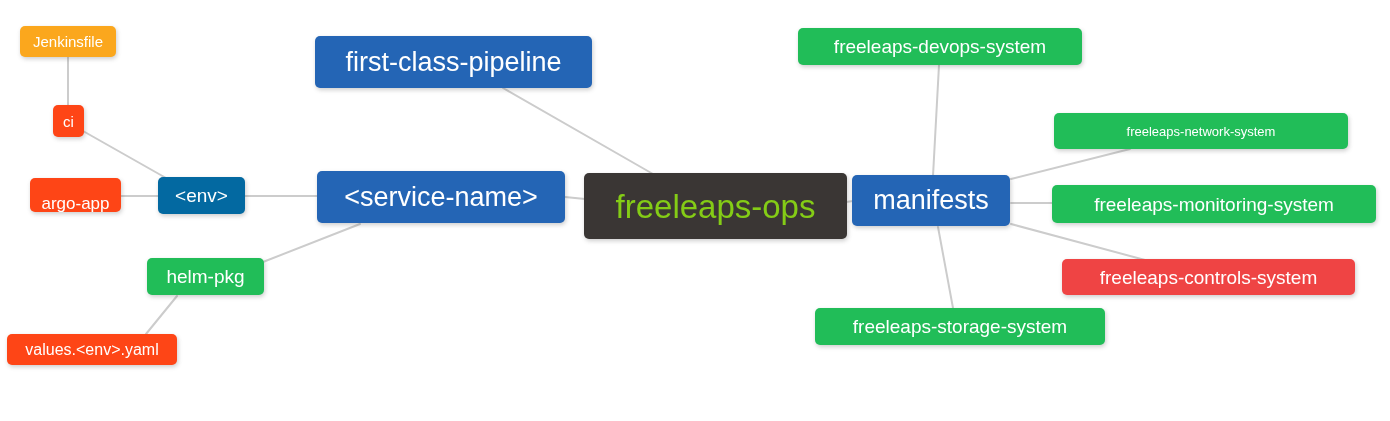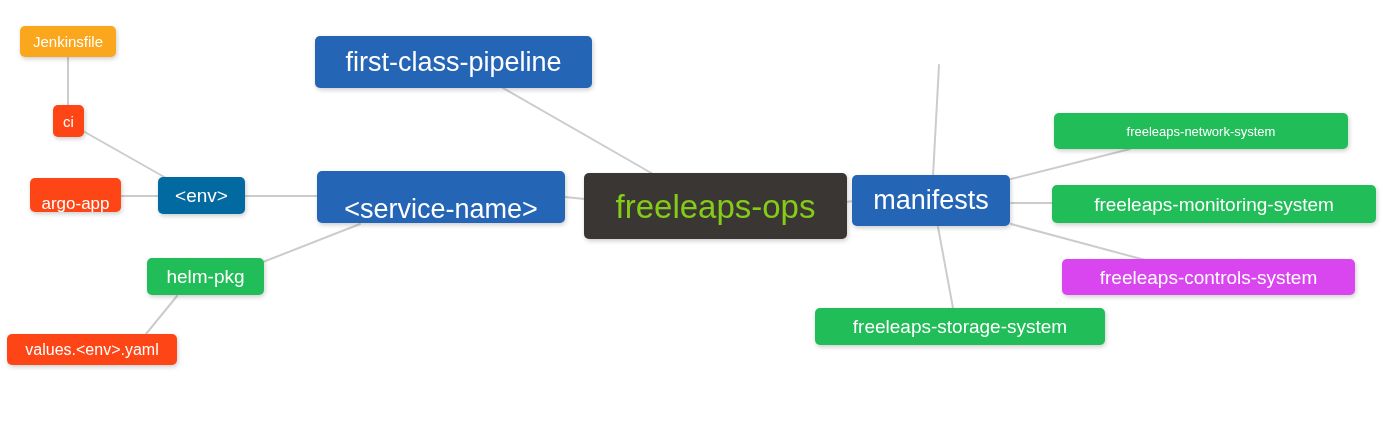--- a/index.html
+++ b/index.html
@@ -57,43 +57,46 @@
     </div>
     <div class="node" style="left: 53px; top: 105px; width: 31px; height: 32px; font-size: 15px; background: rgb(254, 69, 22); color: rgb(255, 255, 255);">
       <span>ci</span>
     </div>
     <div class="node" style="left: 30px; top: 178px; width: 91px; height: 34px; font-size: 17px; background: rgb(254, 69, 22); color: rgb(255, 255, 255); align-items: flex-end;">
       <span>argo-app</span>
     </div>
     <div class="node" style="left: 158px; top: 177px; width: 87px; height: 37px; font-size: 19px; background: #0369a1; color: rgb(255, 255, 255);">
       <span>&lt;env&gt;</span>
     </div>
-    <div class="node" style="left: 317px; top: 171px; width: 248px; height: 52px; font-size: 27px; background: rgb(36, 101, 181); color: rgb(255, 255, 255); align-items: flex-end;">
+    <div class="node" style="left: 317px; top: 171px; width: 248px; height: 52px; font-size: 27px; background: rgb(36, 101, 181); color: rgb(255, 255, 255);">
       <span>&lt;service-name&gt;</span>
     </div>
     <div class="node" style="left: 147px; top: 258px; width: 117px; height: 37px; font-size: 19px; background: rgb(33, 189, 88); color: rgb(255, 255, 255);">
       <span>helm-pkg</span>
     </div>
     <div class="node" style="left: 7px; top: 334px; width: 170px; height: 31px; font-size: 16px; background: rgb(254, 69, 22); color: rgb(255, 255, 255);">
       <span>values.&lt;env&gt;.yaml</span>
     </div>
     <div class="node" style="left: 315px; top: 36px; width: 277px; height: 52px; font-size: 27px; background: rgb(36, 101, 181); color: rgb(255, 255, 255);">
       <span>first-class-pipeline</span>
     </div>
     <div class="node" style="left: 584px; top: 173px; width: 263px; height: 66px; font-size: 33px; background: rgb(58, 54, 52); color: #84cc16;">
       <span>freeleaps-ops</span>
     </div>
     <div class="node" style="left: 852px; top: 175px; width: 158px; height: 51px; font-size: 27px; background: rgb(36, 101, 181); color: rgb(255, 255, 255);">
       <span>manifests</span>
     </div>
+    <div class="node" style="left: 798px; top: 28px; width: 284px; height: 37px; font-size: 19px; background: rgb(33, 189, 88); color: rgb(255, 255, 255);">
+      <span>freeleaps-devops-system</span>
+    </div>
     <div class="node" style="left: 1054px; top: 113px; width: 294px; height: 36px; font-size: 13px; background: rgb(33, 189, 88); color: rgb(255, 255, 255);">
       <span>freeleaps-network-system</span>
     </div>
     <div class="node" style="left: 1052px; top: 185px; width: 324px; height: 38px; font-size: 19px; background: rgb(33, 189, 88); color: rgb(255, 255, 255);">
       <span>freeleaps-monitoring-system</span>
     </div>
-    <div class="node" style="left: 1062px; top: 259px; width: 293px; height: 36px; font-size: 19px; background: #d946ef; color: rgb(255, 255, 255);">
+    <div class="node" style="left: 1062px; top: 259px; width: 293px; height: 36px; font-size: 19px; background: #ef4444; color: rgb(255, 255, 255);">
       <span>freeleaps-controls-system</span>
     </div>
     <div class="node" style="left: 815px; top: 308px; width: 290px; height: 37px; font-size: 19px; background: rgb(33, 189, 88); color: rgb(255, 255, 255);">
       <span>freeleaps-storage-system</span>
     </div>
   </div>
 
 </body></html>

